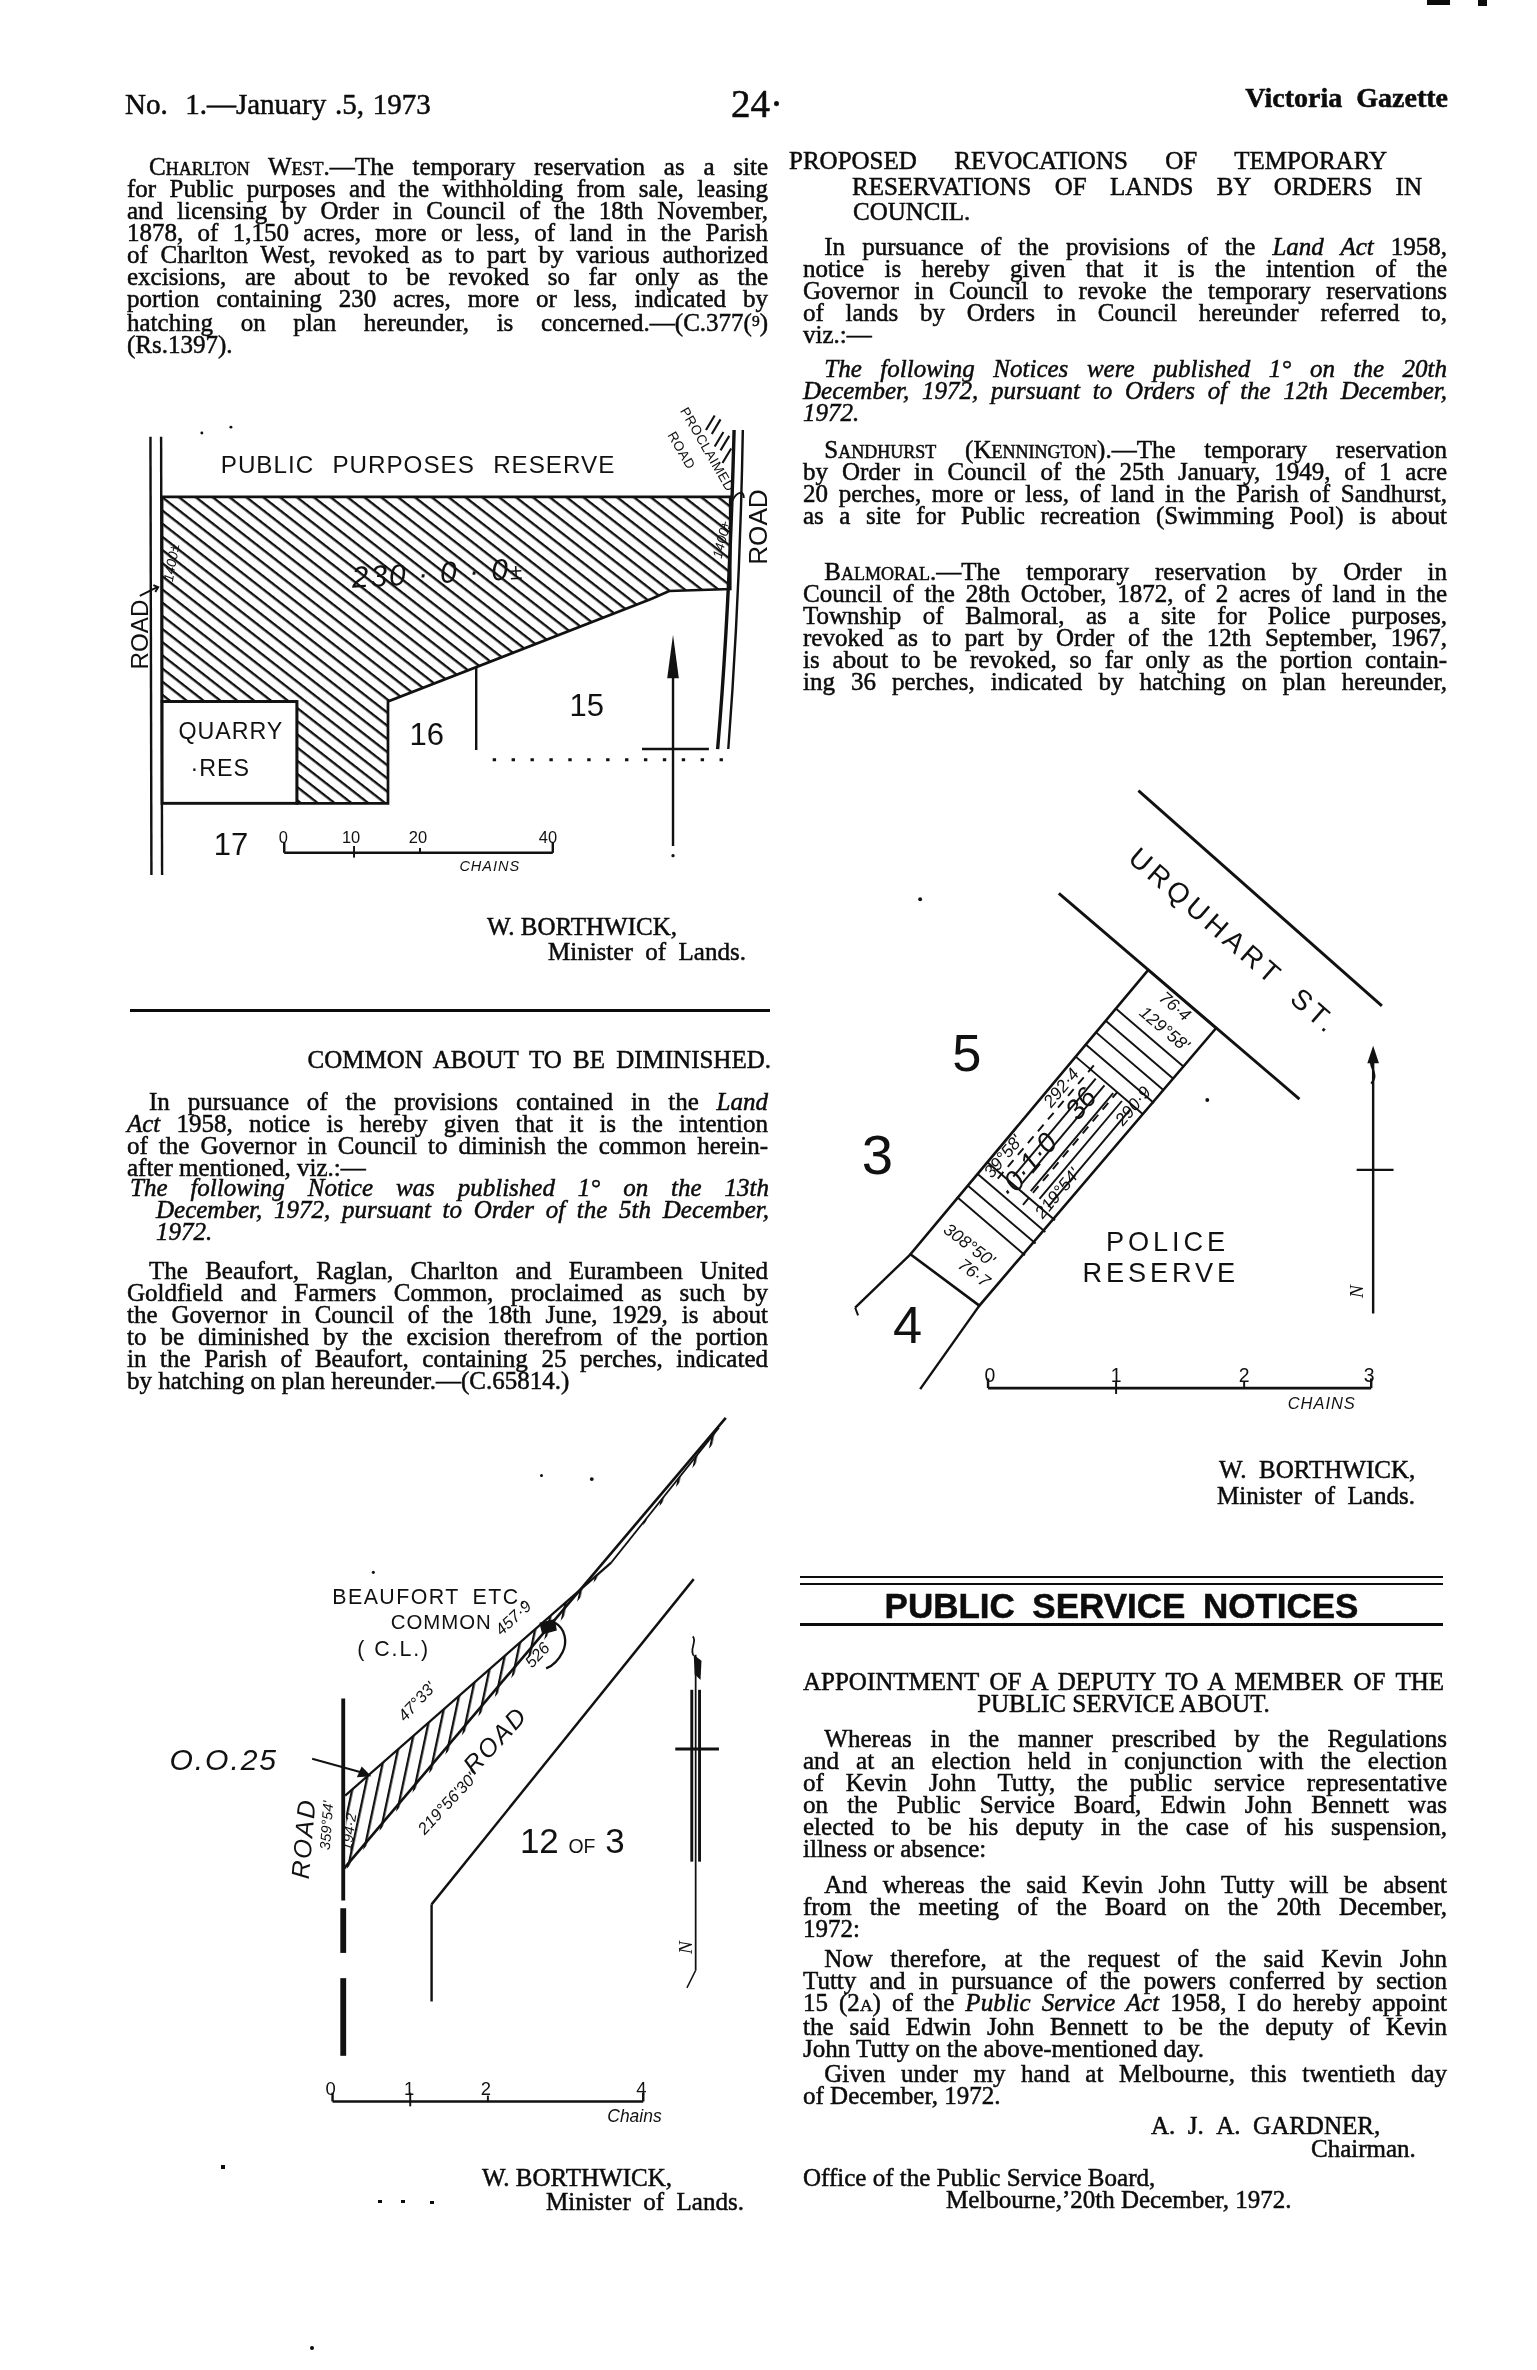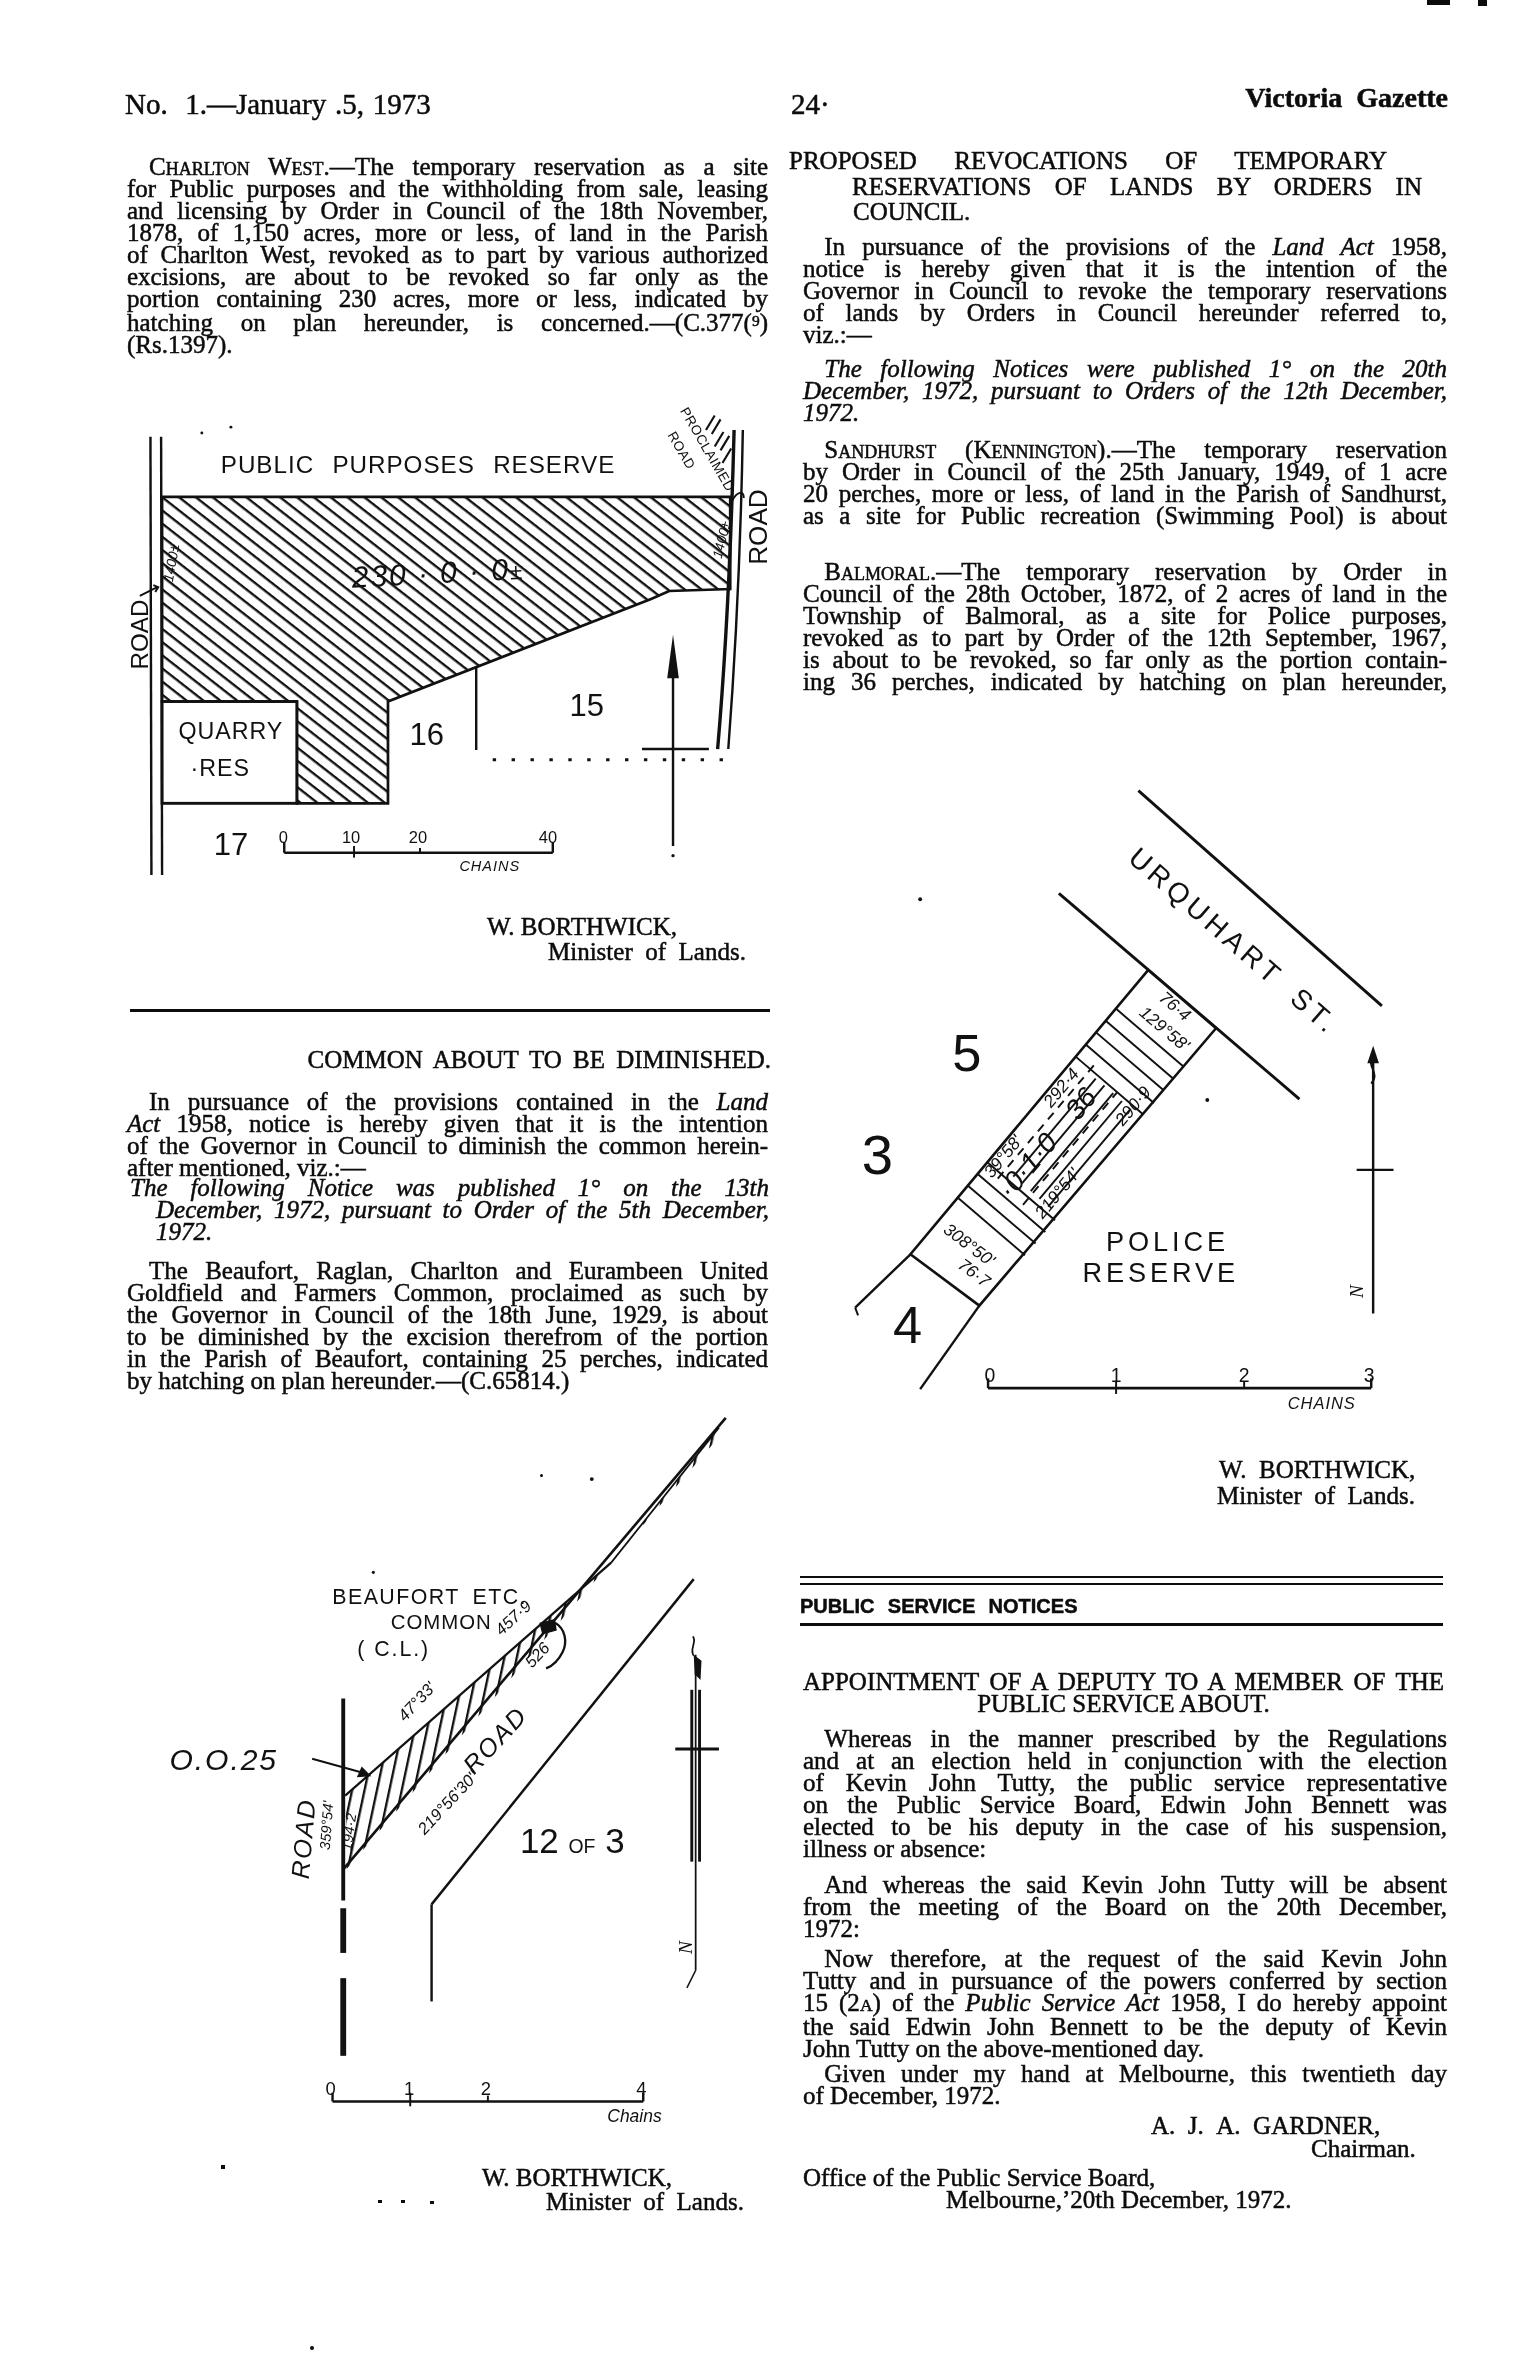--- a/index.html
+++ b/index.html
@@ -10,21 +10,21 @@
 .su{font-size:15.5px;vertical-align:4.9px}
 .it{font-style:italic}
 .rule{position:absolute;background:#0c0c0c}
 svg{position:absolute}
 svg text{fill:#111;stroke:none}
 </style></head>
 <body>
 
 <div class="p" style="left:125px;top:93px;font-size:29px;word-spacing:1.5px">No.&nbsp; 1.—January .5, 1973</div>
 
-<div class="p" style="left:791px;top:93px;font-size:29px">24·</div>
+<div class="p" style="left:731px;top:93px;font-size:39px">24·</div>
 
 <div class="p" style="left:1067px;top:87px;width:381px;font-size:28px;font-weight:bold;text-align:right">Victoria &nbsp;Gazette</div>
 
 <div class="rule" style="left:1427px;top:0;width:23px;height:4.9px"></div>
 <div class="rule" style="left:1478px;top:0;width:8.7px;height:5.8px"></div>
 
 <div class="p" style="left:127px;top:156px;width:641px">
 <div class="jl" style="text-indent:22px"><span class="sc">Charlton West</span>.—The temporary reservation as a site</div>
 <div class="jl">for Public purposes and the withholding from sale, leasing</div>
 <div class="jl">and licensing by Order in Council of the 18th November,</div>
@@ -340,21 +340,21 @@
 <circle cx="948" cy="927" r="2" fill="#111" stroke="none"></circle>
 <circle cx="1244" cy="1134" r="2" fill="#111" stroke="none"></circle>
 </svg>
 
 <div class="p" style="left:1219px;top:1459px">W. &nbsp;BORTHWICK,</div>
 <div class="p" style="left:1217px;top:1485px">Minister &nbsp;of &nbsp;Lands.</div>
 
 <div class="rule" style="left:800px;top:1576px;width:643px;height:2.4px"></div>
 <div class="rule" style="left:800px;top:1583px;width:643px;height:2.4px"></div>
 
-<div class="p" style="left:800px;top:1595px;width:643px;text-align:left;font-family:'Liberation Sans',sans-serif;font-weight:bold;font-size:20px;word-spacing:7.8px">PUBLIC SERVICE NOTICES</div>
+<div class="p" style="left:800px;top:1595px;width:643px;text-align:center;font-family:'Liberation Sans',sans-serif;font-weight:bold;font-size:35px;word-spacing:7.8px">PUBLIC SERVICE NOTICES</div>
 <div class="rule" style="left:800px;top:1623px;width:643px;height:3.4px"></div>
 
 <div class="p" style="left:803px;top:1671px;width:641px">
     <div class="jl">APPOINTMENT OF A DEPUTY TO A MEMBER OF THE</div>
   </div>
 <div class="p" style="left:803px;top:1693px;width:641px;text-align:center">PUBLIC SERVICE ABOUT.</div>
 
 <div class="p" style="left:803px;top:1728px;width:644px">
 <div class="jl" style="text-indent:21.3px">Whereas in the manner prescribed by the Regulations</div>
 <div class="jl">and at an election held in conjunction with the election</div>

